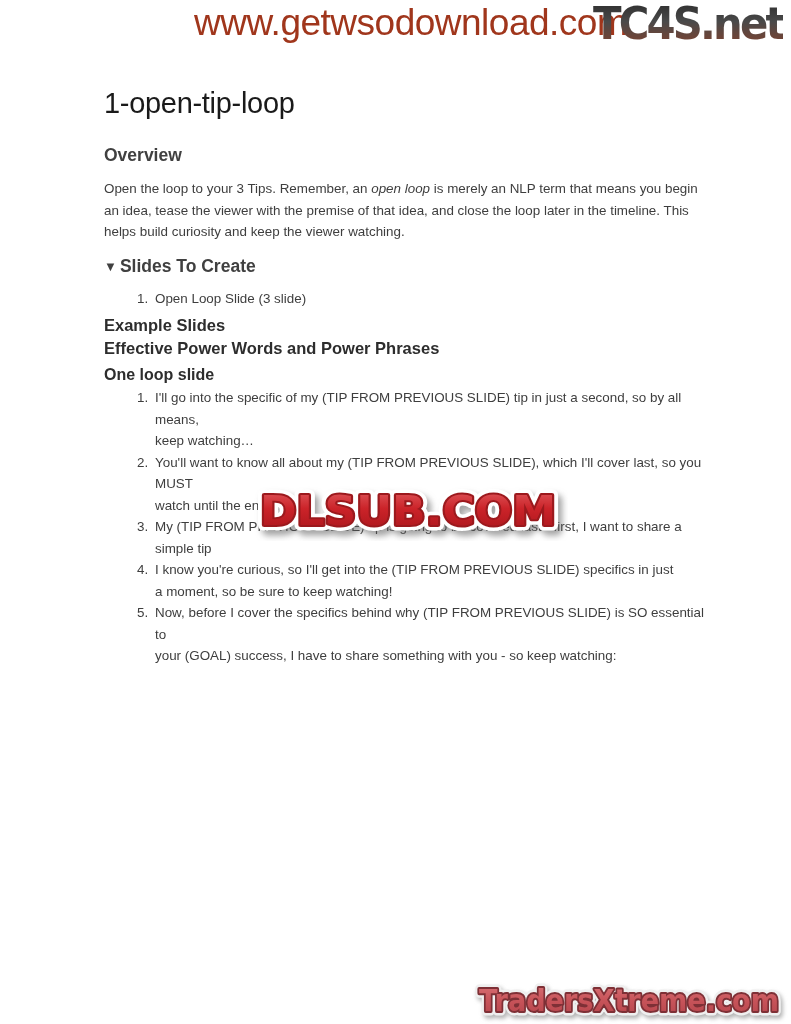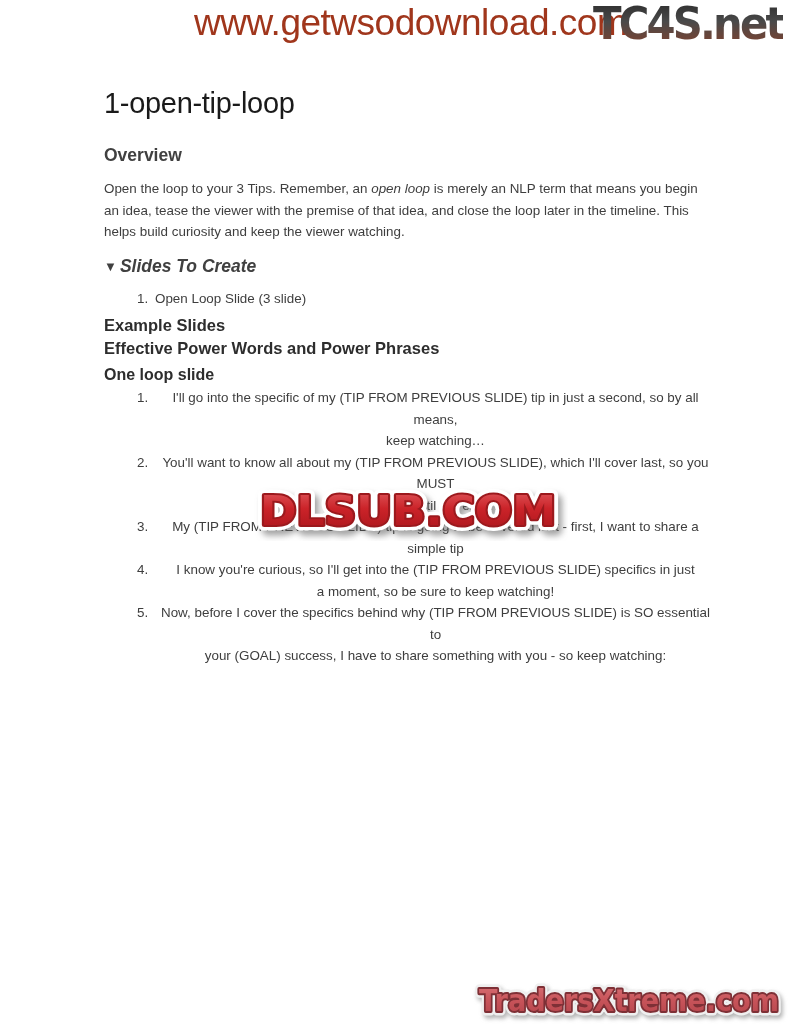--- a/index.html
+++ b/index.html
@@ -31,32 +31,32 @@
   }
   .doc-title {
     margin:86px 0 0 0; font-size:29px; line-height:34px;
     font-weight:400; color:#1a1a1a; letter-spacing:-0.3px;
   }
   .h-blue {
     margin:0; font-size:17.5px; line-height:24px; font-weight:700; color:#404040;
   }
   .overview-heading { margin-top:23px; }
   .intro { margin:11px 0 0 0; }
-  .slides-heading { margin-top:11px;font-style:italic; }
+  .slides-heading { margin-top:11px; }
   .tri { font-size:13px; margin-right:3px; position:relative; top:-1px; }
   ol { margin:8px 0 0 0; padding:0 0 0 48px; }
   ol li { padding-left:3px; }
   .h-bold {
     margin:2px 0 0 0; font-size:16.5px; line-height:21px; font-weight:700; color:#2d2d2d;
   }
   .h-bold.example { margin-top:6px; }
   .h-small {
     margin:7px 0 0 0; font-size:16px; line-height:18px; font-weight:700; color:#2d2d2d;
   }
-  ol.example-list { margin-top:3px;text-align:center; }
+  ol.example-list { margin-top:3px; }
   em.nlp { font-style:italic; }
 
   
   .watermark { position:absolute; left:248px; top:483px; width:320px; height:58px; }
   .footer-logo { position:absolute; left:468px; top:975px; width:322px; height:49px; }
 </style>
 </head>
 <body>
 
 <div class="page">

